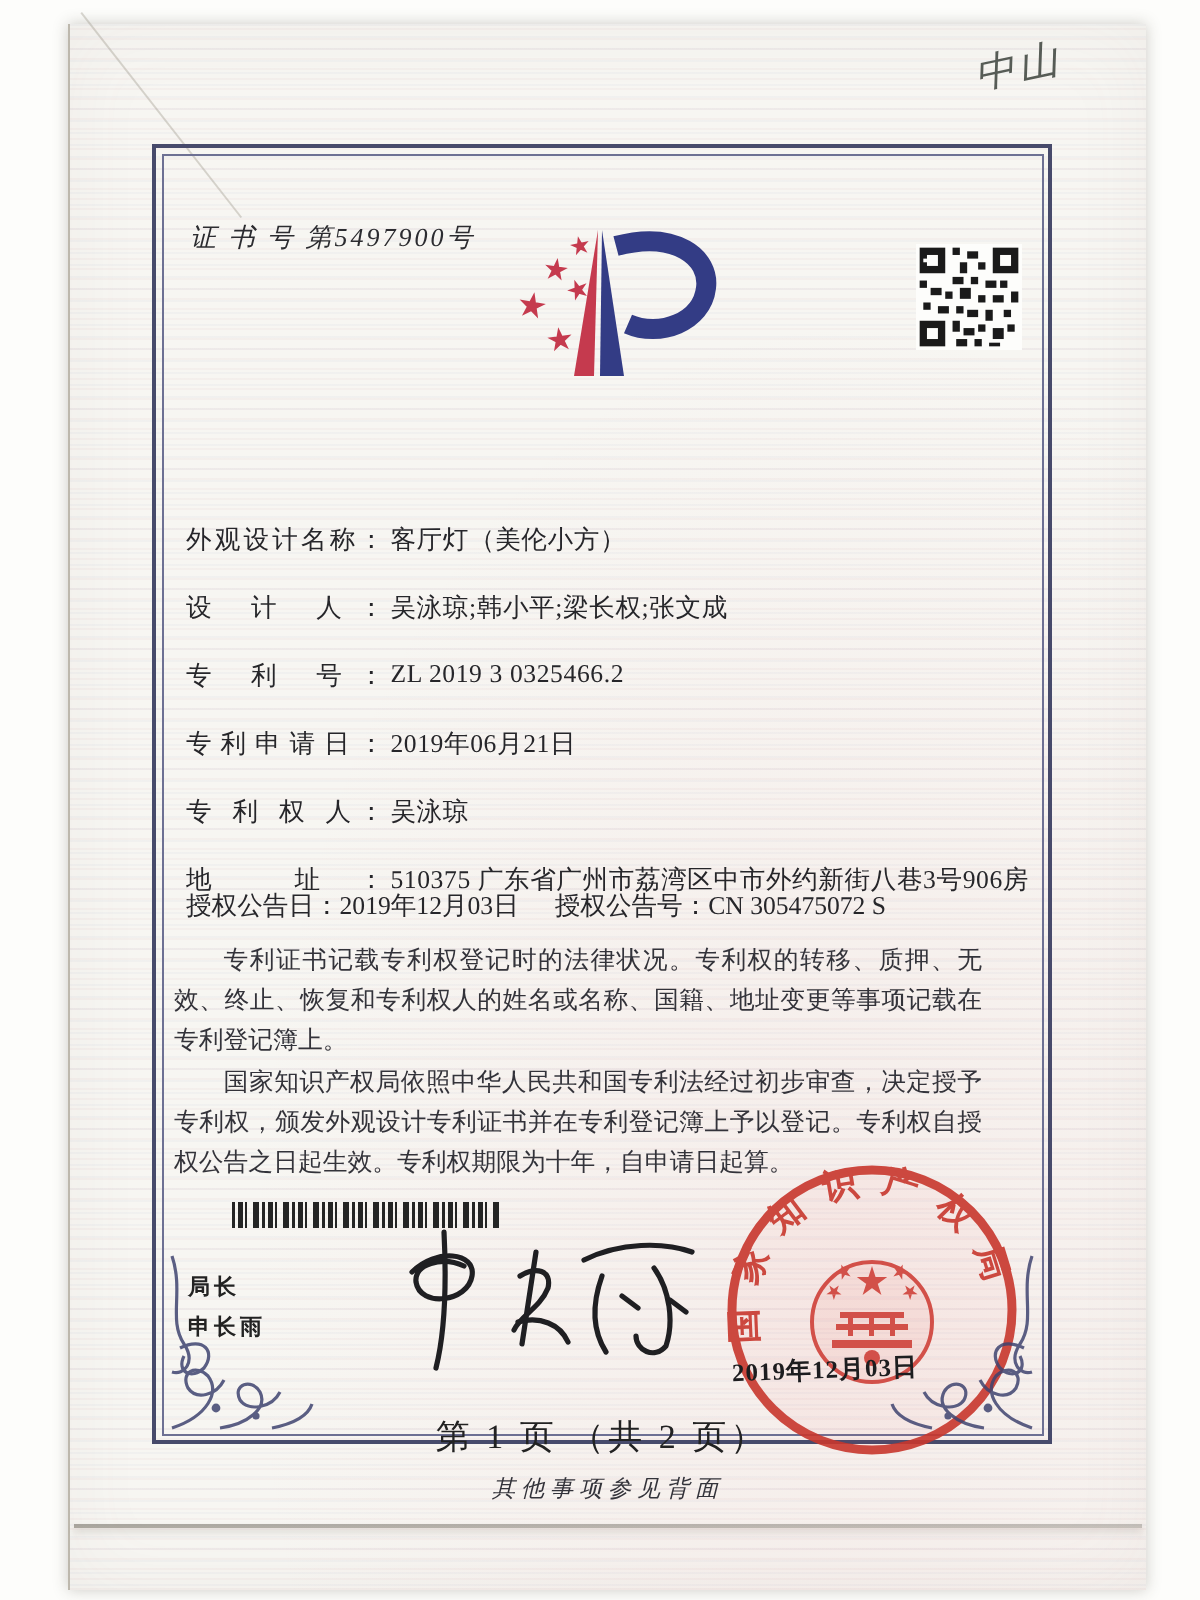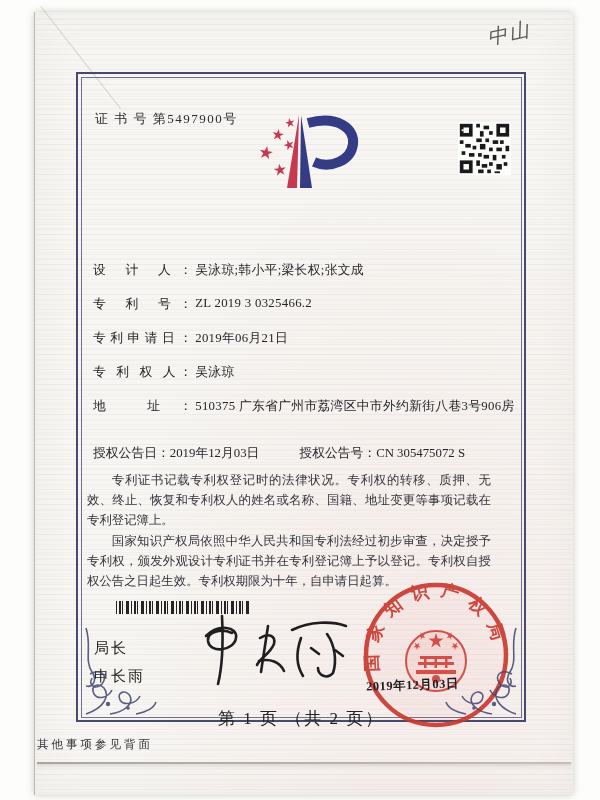--- a/index.html
+++ b/index.html
@@ -10,44 +10,44 @@
       repeating-linear-gradient(0deg, rgba(125,140,185,0.05) 2px 3px, transparent 3px 8px);
     box-shadow:0 0 7px rgba(60,55,45,.25), inset 0 0 40px rgba(120,110,95,.06);
     border-left:1px solid #bdb8ad;}
   .tint{position:absolute;inset:0;background:radial-gradient(ellipse at 72% 80%, rgba(225,120,130,.07), transparent 55%);pointer-events:none;}
   .crease{position:absolute;left:6px;top:-6px;width:130px;height:1px;background:rgba(150,143,130,.35);transform:rotate(52deg);transform-origin:left top;}
   .bottom-fold{position:absolute;left:2px;top:750px;width:534px;height:2px;background:linear-gradient(90deg,rgba(110,104,92,.55),rgba(110,104,92,.35));box-shadow:0 2px 3px rgba(120,112,98,.25);}
   .handwriting{position:absolute;left:452px;top:8px;font-size:20px;color:#3c423c;opacity:.85;
     transform:rotate(-12deg);font-style:italic;letter-spacing:2px;font-family:"DejaVu Sans","Liberation Sans",sans-serif;}
   .frame{position:absolute;left:41px;top:60px;width:446px;height:646px;border:2.5px solid #474a6b;}
   .frame-inner{position:absolute;inset:2.5px;border:1px solid #6d7093;pointer-events:none;}
-  .cert-no{position:absolute;left:17px;top:36px;font-size:13px;color:#2c2c30;letter-spacing:1.5px;}
+  .cert-no{position:absolute;left:17px;top:36px;font-size:13px;color:#2c2c30;letter-spacing:1.5px;font-style:italic;}
   .logo{position:absolute;left:160px;top:36px;}
   .qr{position:absolute;left:380px;top:48px;width:53px;height:53px;}
   .title{position:absolute;left:0;top:118px;width:100%;text-align:center;font-size:27px;font-weight:bold;
     color:#17171a;letter-spacing:7px;}
   .fields{position:absolute;left:15px;top:188px;width:424px;font-size:12.8px;color:#26262a;}
   .frow{margin-bottom:17px;white-space:nowrap;}
   .flabel{display:inline-block;width:99px;text-align:justify;text-align-last:justify;vertical-align:top;}
   .fvalue{letter-spacing:.3px;}
   .grant-row{position:absolute;left:15px;top:371px;width:424px;font-size:12.8px;color:#26262a;white-space:nowrap;}
-  .grant-no{margin-left:40px;}
+  .grant-no{margin-left:18px;}
   .paras{position:absolute;left:9px;top:396px;width:404px;font-size:12.4px;line-height:1.63;color:#33333a;
     text-align:justify;}
   .paras p{margin:0;text-indent:2em;}
   .barcode{position:absolute;left:38px;top:527px;width:134px;height:13px;
     background:repeating-linear-gradient(90deg,#242424 0 1.5px,transparent 1.5px 3px,#242424 3px 5.5px,transparent 5.5px 6.5px,#242424 6.5px 7.5px,transparent 7.5px 10.5px,#242424 10.5px 13.5px,transparent 13.5px 15px);}
-  .director{position:absolute;left:16px;top:560px;font-size:15px;font-weight:normal;color:#222;
+  .director{position:absolute;left:16px;top:560px;font-size:11px;font-weight:bold;color:#222;
     line-height:1.85;font-family:"Liberation Sans","DejaVu Sans",sans-serif;letter-spacing:2px;}
   .signature{position:absolute;left:110px;top:530px;}
   .seal{position:absolute;left:282px;top:505px;opacity:.9;}
   .seal-date{position:absolute;left:288px;top:603px;font-size:12.5px;font-weight:bold;color:#1d1d1f;
     letter-spacing:.5px;transform:rotate(-2deg);z-index:5;}
   .page-footer{position:absolute;left:0;top:633px;width:100%;text-align:center;font-size:17px;color:#222;letter-spacing:2px;}
-  .back-note{position:absolute;left:2px;top:725px;width:534px;font-size:11.5px;color:#33333a;letter-spacing:3px;}
+  .back-note{position:absolute;left:2px;top:725px;width:534px;text-align:center;font-size:11.5px;color:#33333a;letter-spacing:3px;font-style:italic;}
 </style>
 </head>
 <body>
 
 <div class="paper">
   <div class="tint"></div>
   <div class="crease"></div>
 
   <div class="handwriting">中山</div>
 
@@ -108,20 +108,24 @@
           <rect x="25" y="22" width="2" height="2"></rect>
           <rect x="11" y="26" width="3" height="2"></rect>
         <rect x="16" y="26" width="2" height="2"></rect>
           <rect x="20" y="27" width="3" height="1"></rect>
       </g>
     </svg>
 
 
     <div class="fields">
       <div class="frow">
+        <span class="flabel">外观设计名称：</span>
+        <span class="fvalue">客厅灯（美伦小方）</span>
+      </div>
+      <div class="frow">
         <span class="flabel">设 计 人：</span>
         <span class="fvalue">吴泳琼;韩小平;梁长权;张文成</span>
       </div>
       <div class="frow">
         <span class="flabel">专 利 号：</span>
         <span class="fvalue">ZL 2019 3 0325466.2</span>
       </div>
       <div class="frow">
         <span class="flabel">专利申请日：</span>
         <span class="fvalue">2019年06月21日</span>

